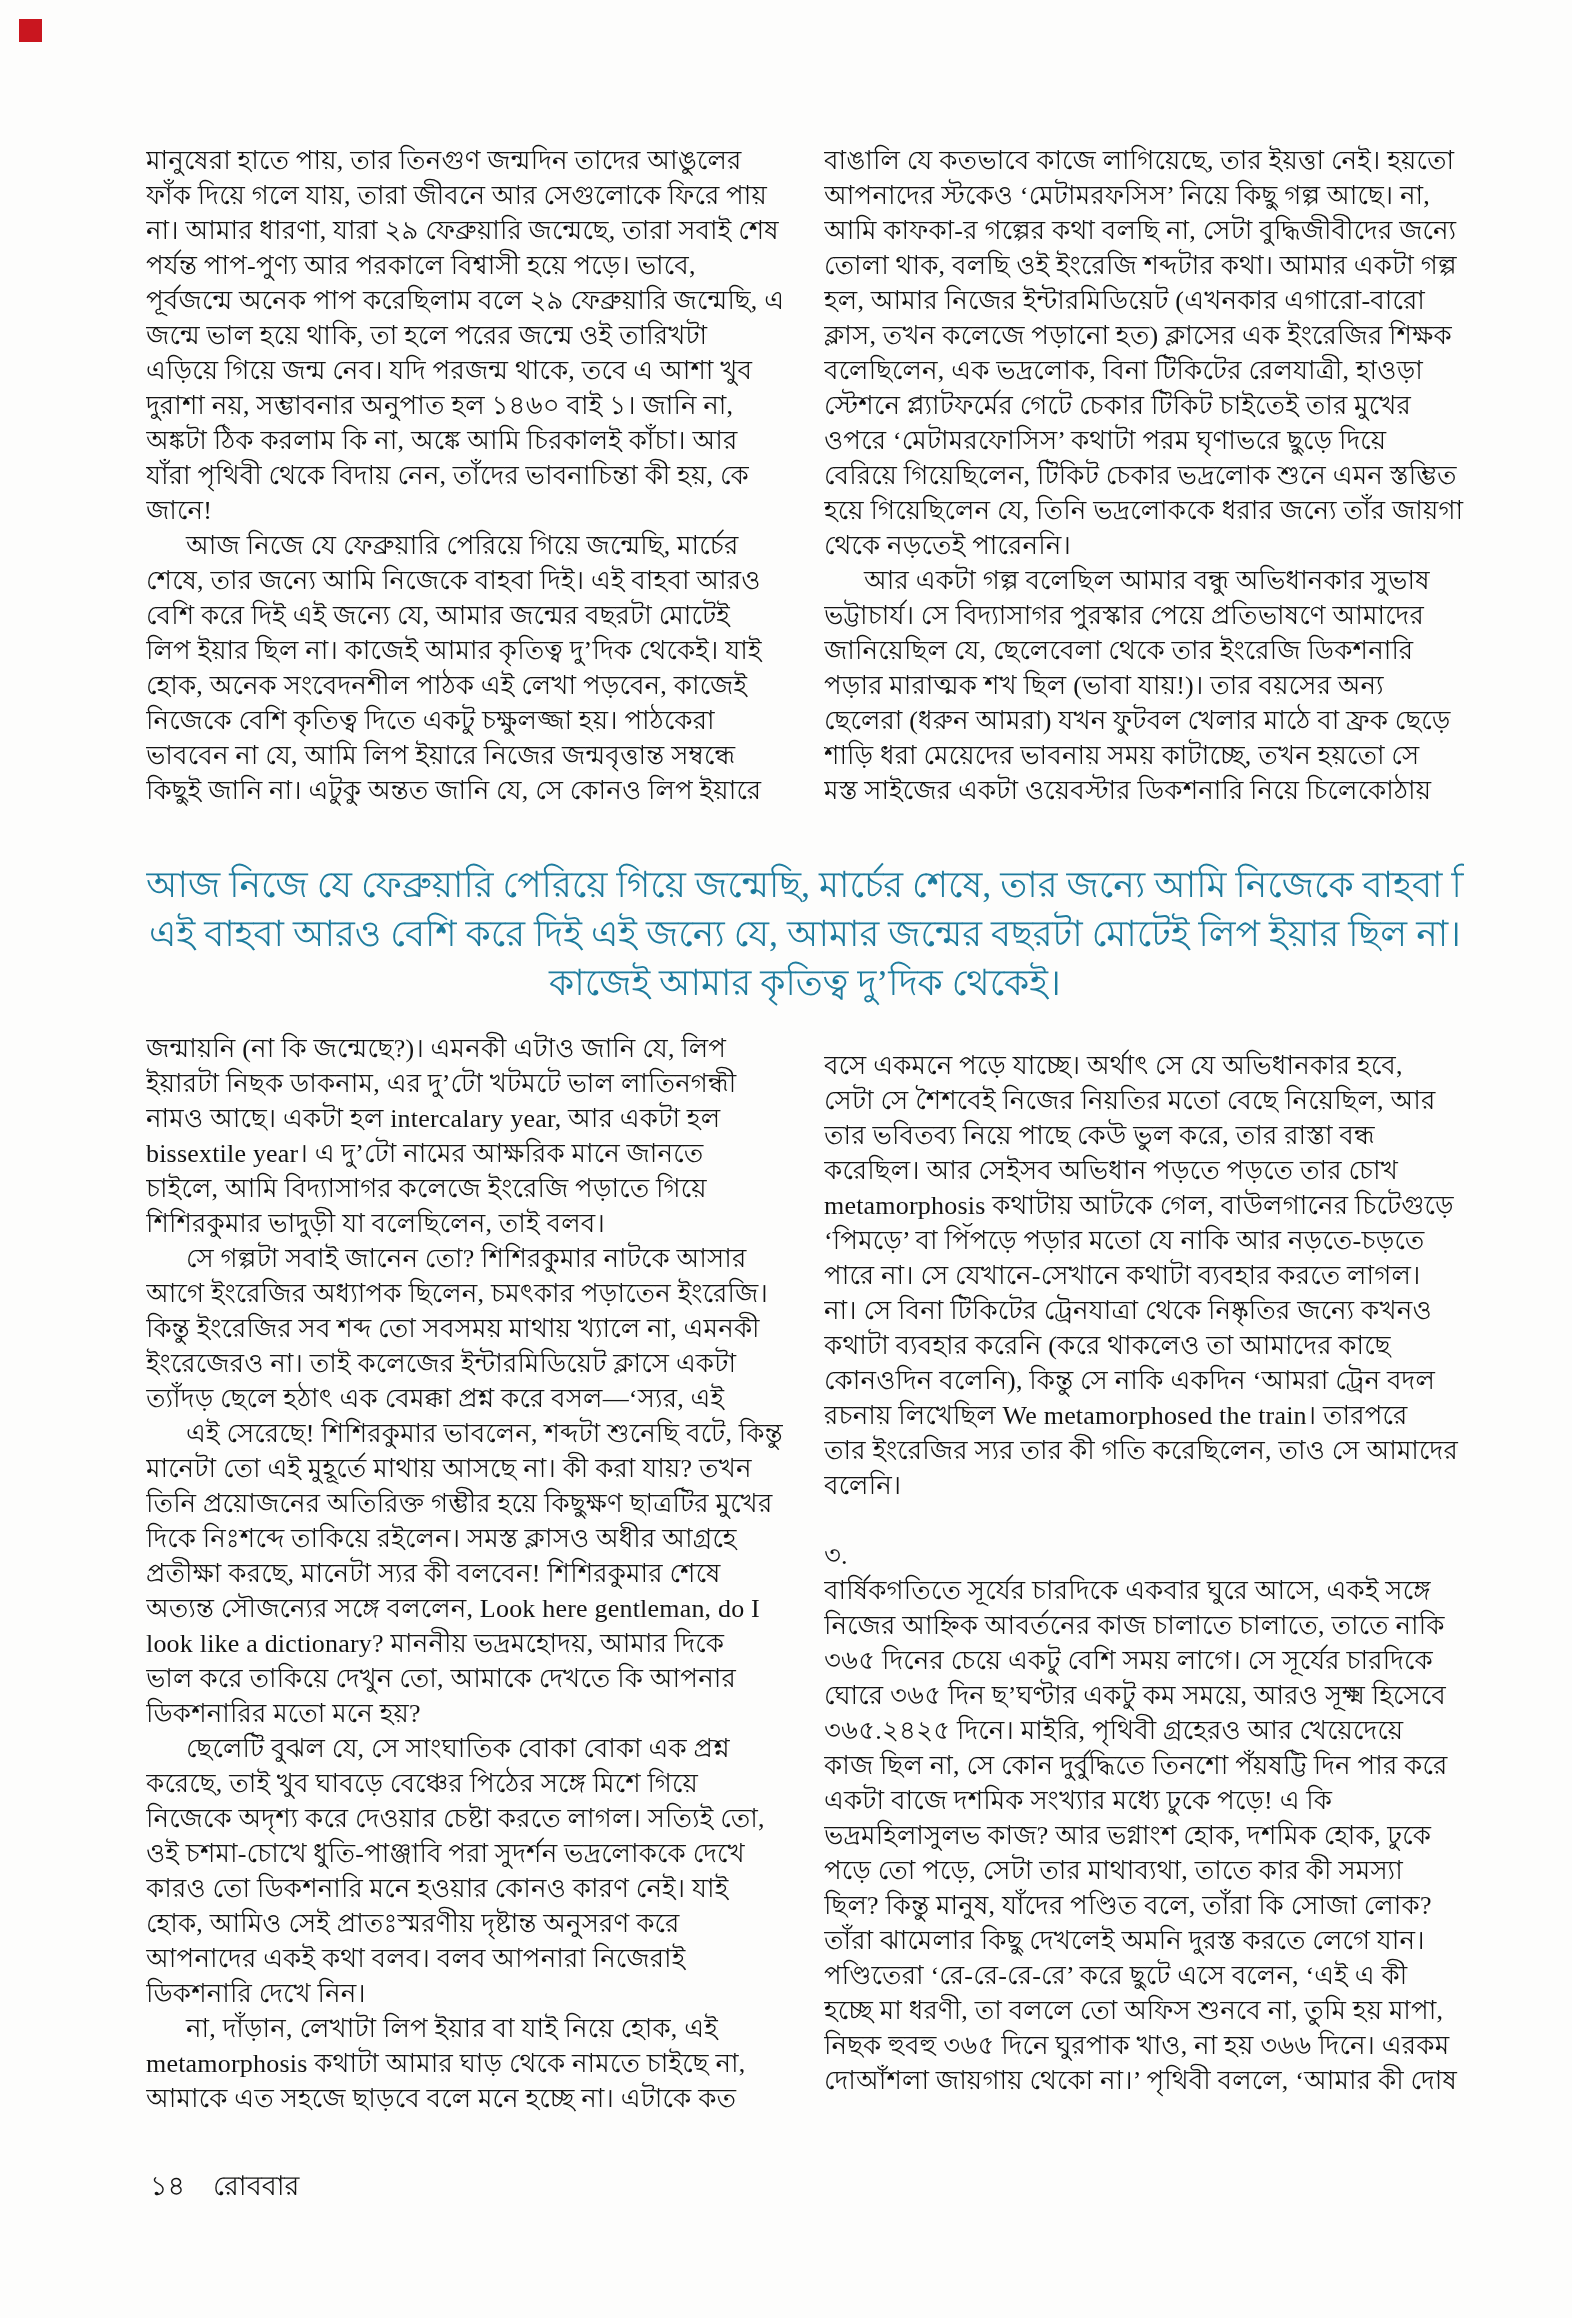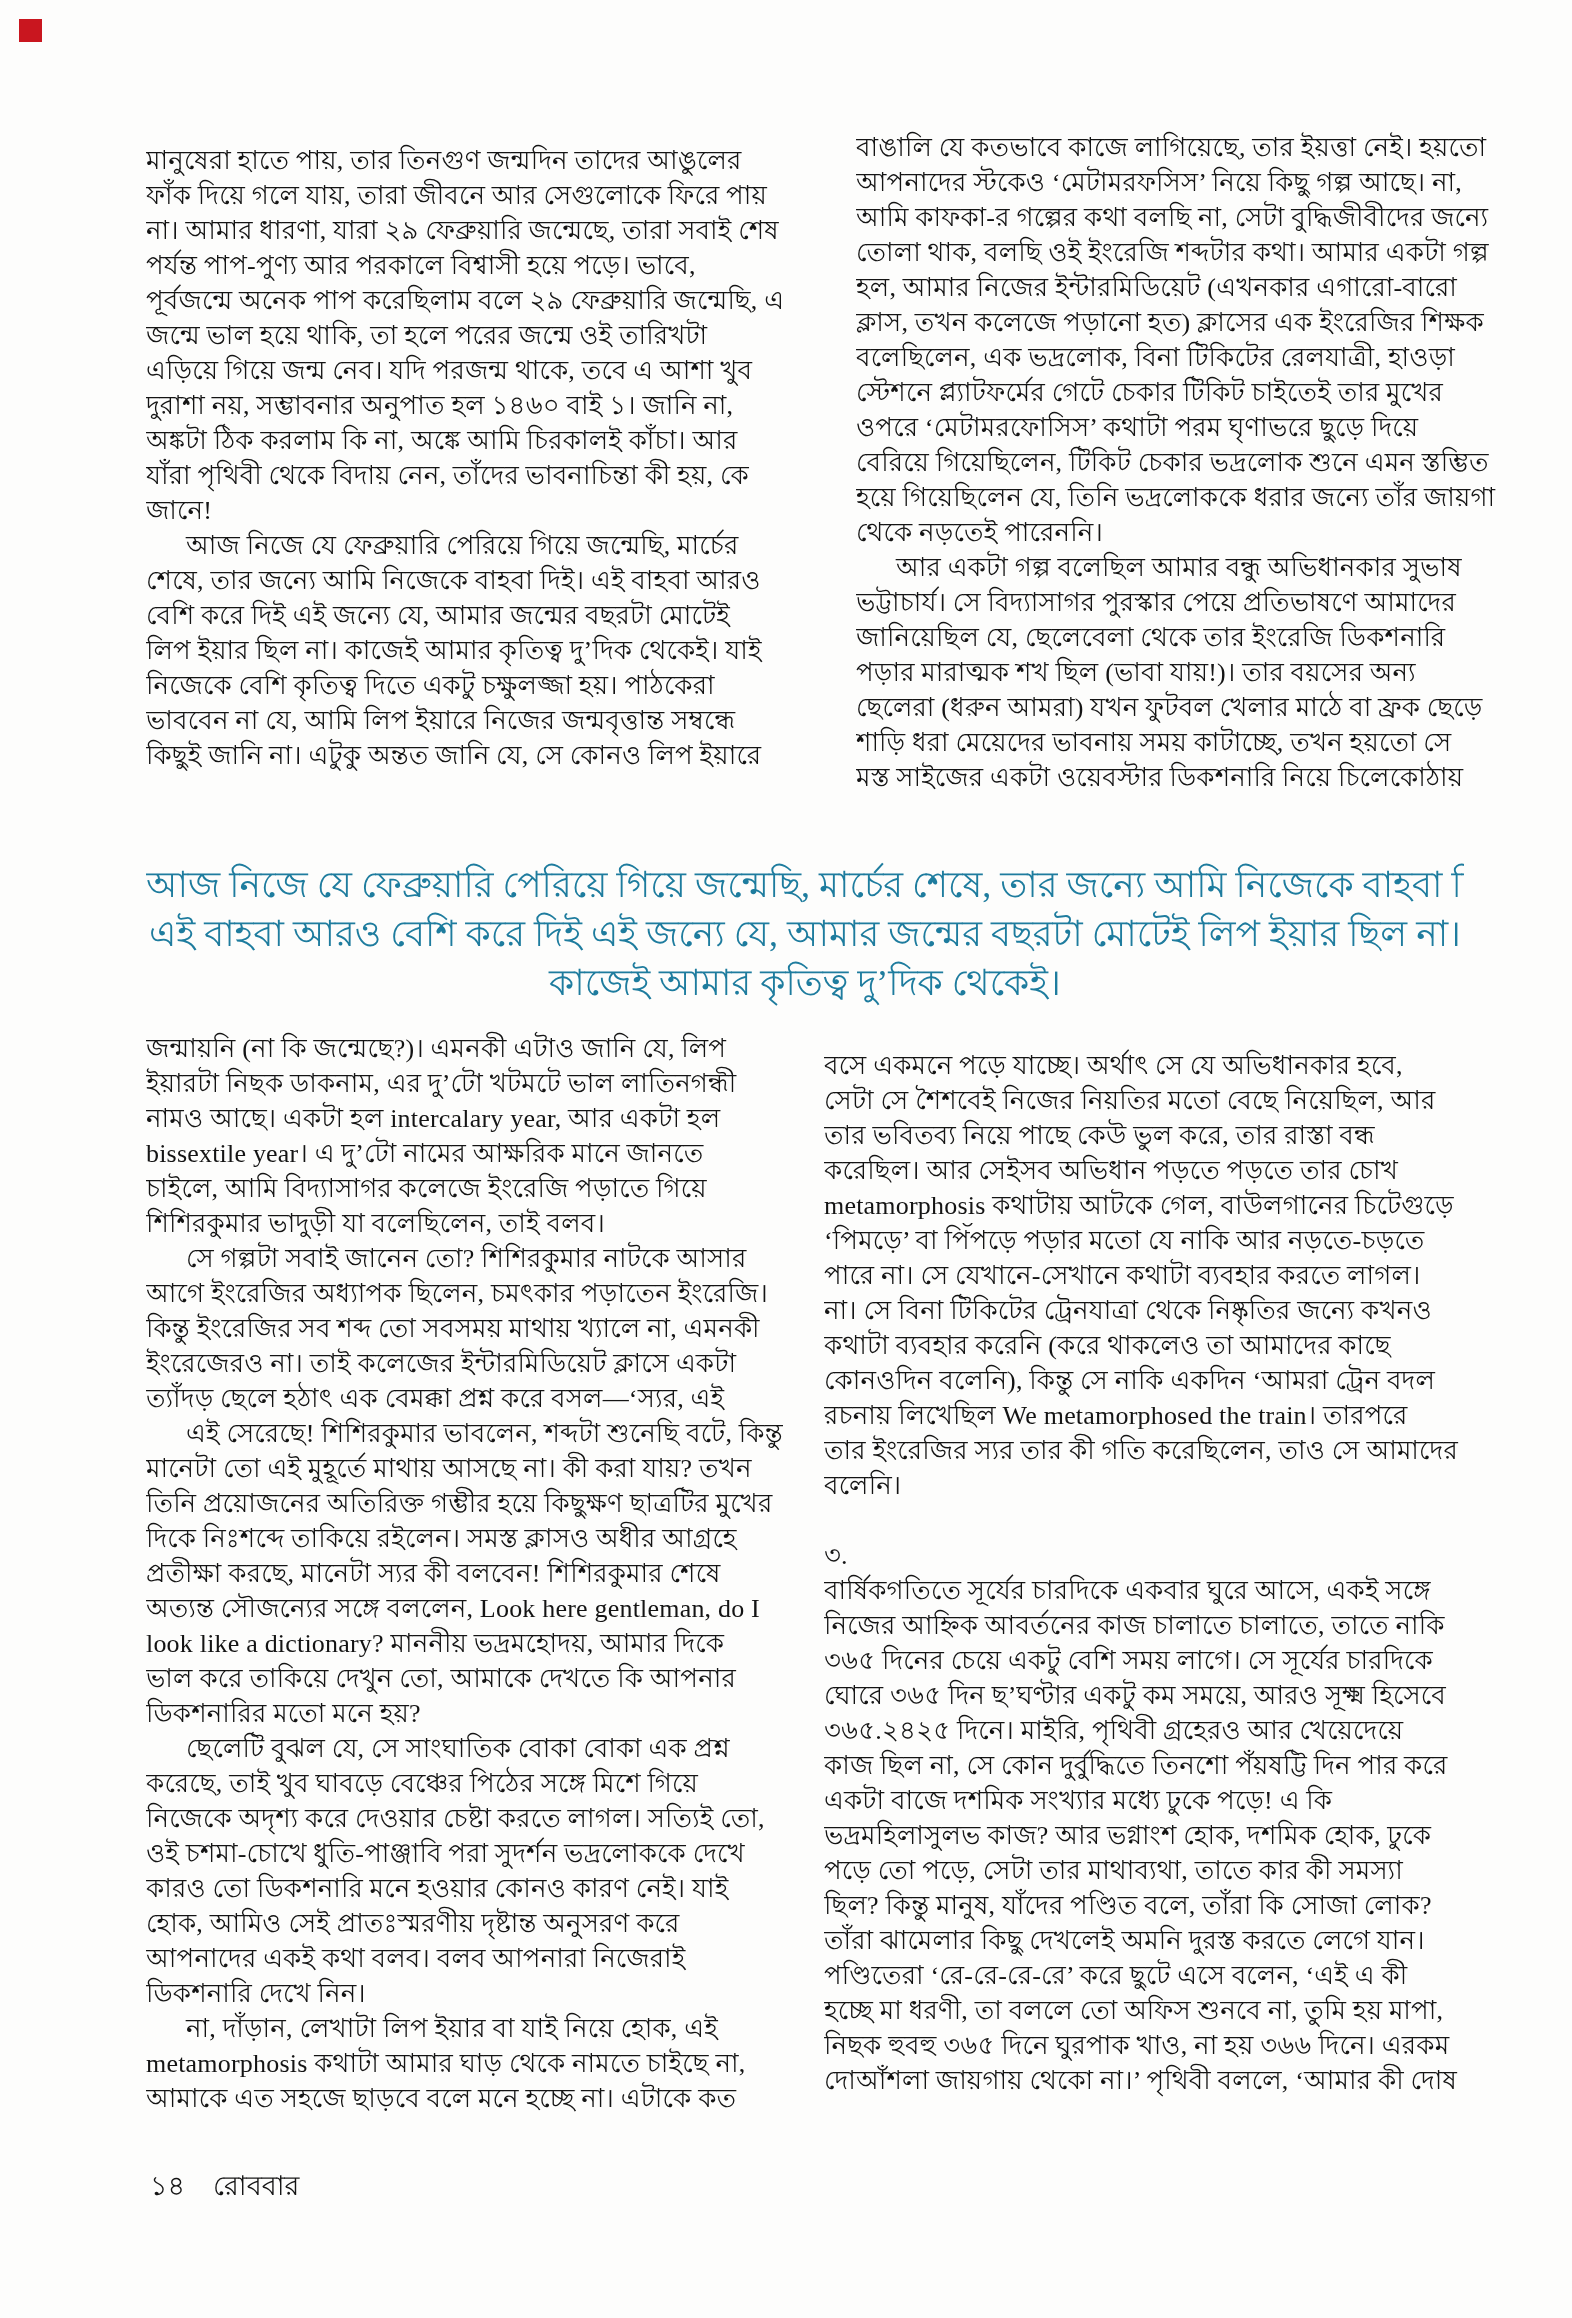--- a/index.html
+++ b/index.html
@@ -12,21 +12,21 @@
     overflow:hidden;
   }
   .accent-square {
     position:absolute; left:18.5px; top:18.5px;
     width:23px; height:23px;
   }
   .col {
     position:absolute; width:640px;
   }
   #col1-top  { left:146px;  top:143px;font-family:Liberation Serif, serif; }
-  #col2-top  { left:824px; top:130px;margin-left:32px; }
+  #col2-top  { left:824px; top:143px; }
   #col1-bottom { left:146px;  top:1031px; }
   #col2-bottom { left:824px; top:1048px;font-family:Liberation Serif, serif; }
   .line {
     height:35px; line-height:35px;
     font-size:26px;
     white-space:nowrap; overflow:hidden;
     letter-spacing:0.2px;
   }
   .line.indent { padding-left:40px; }
   .line.blank { height:35px; }
@@ -60,20 +60,21 @@
     <div class="line">জন্মে ভাল হয়ে থাকি, তা হলে পরের জন্মে ওই তারিখটা</div>
     <div class="line">এড়িয়ে গিয়ে জন্ম নেব। যদি পরজন্ম থাকে, তবে এ আশা খুব</div>
     <div class="line">দুরাশা নয়, সম্ভাবনার অনুপাত হল ১৪৬০ বাই ১। জানি না,</div>
     <div class="line">অঙ্কটা ঠিক করলাম কি না, অঙ্কে আমি চিরকালই কাঁচা। আর</div>
     <div class="line">যাঁরা পৃথিবী থেকে বিদায় নেন, তাঁদের ভাবনাচিন্তা কী হয়, কে</div>
     <div class="line">জানে!</div>
     <div class="line indent">আজ নিজে যে ফেব্রুয়ারি পেরিয়ে গিয়ে জন্মেছি, মার্চের</div>
     <div class="line">শেষে, তার জন্যে আমি নিজেকে বাহবা দিই। এই বাহবা আরও</div>
     <div class="line">বেশি করে দিই এই জন্যে যে, আমার জন্মের বছরটা মোটেই</div>
     <div class="line">লিপ ইয়ার ছিল না। কাজেই আমার কৃতিত্ব দু’দিক থেকেই। যাই</div>
+    <div class="line">হোক, অনেক সংবেদনশীল পাঠক এই লেখা পড়বেন, কাজেই</div>
     <div class="line">নিজেকে বেশি কৃতিত্ব দিতে একটু চক্ষুলজ্জা হয়। পাঠকেরা</div>
     <div class="line">ভাববেন না যে, আমি লিপ ইয়ারে নিজের জন্মবৃত্তান্ত সম্বন্ধে</div>
     <div class="line">কিছুই জানি না। এটুকু অন্তত জানি যে, সে কোনও লিপ ইয়ারে</div>
   </div>
 
 <div id="col2-top" class="col">
     <div class="line">বাঙালি যে কতভাবে কাজে লাগিয়েছে, তার ইয়ত্তা নেই। হয়তো</div>
     <div class="line">আপনাদের স্টকেও ‘মেটামরফসিস’ নিয়ে কিছু গল্প আছে। না,</div>
     <div class="line">আমি কাফকা-র গল্পের কথা বলছি না, সেটা বুদ্ধিজীবীদের জন্যে</div>
     <div class="line">তোলা থাক, বলছি ওই ইংরেজি শব্দটার কথা। আমার একটা গল্প</div>

